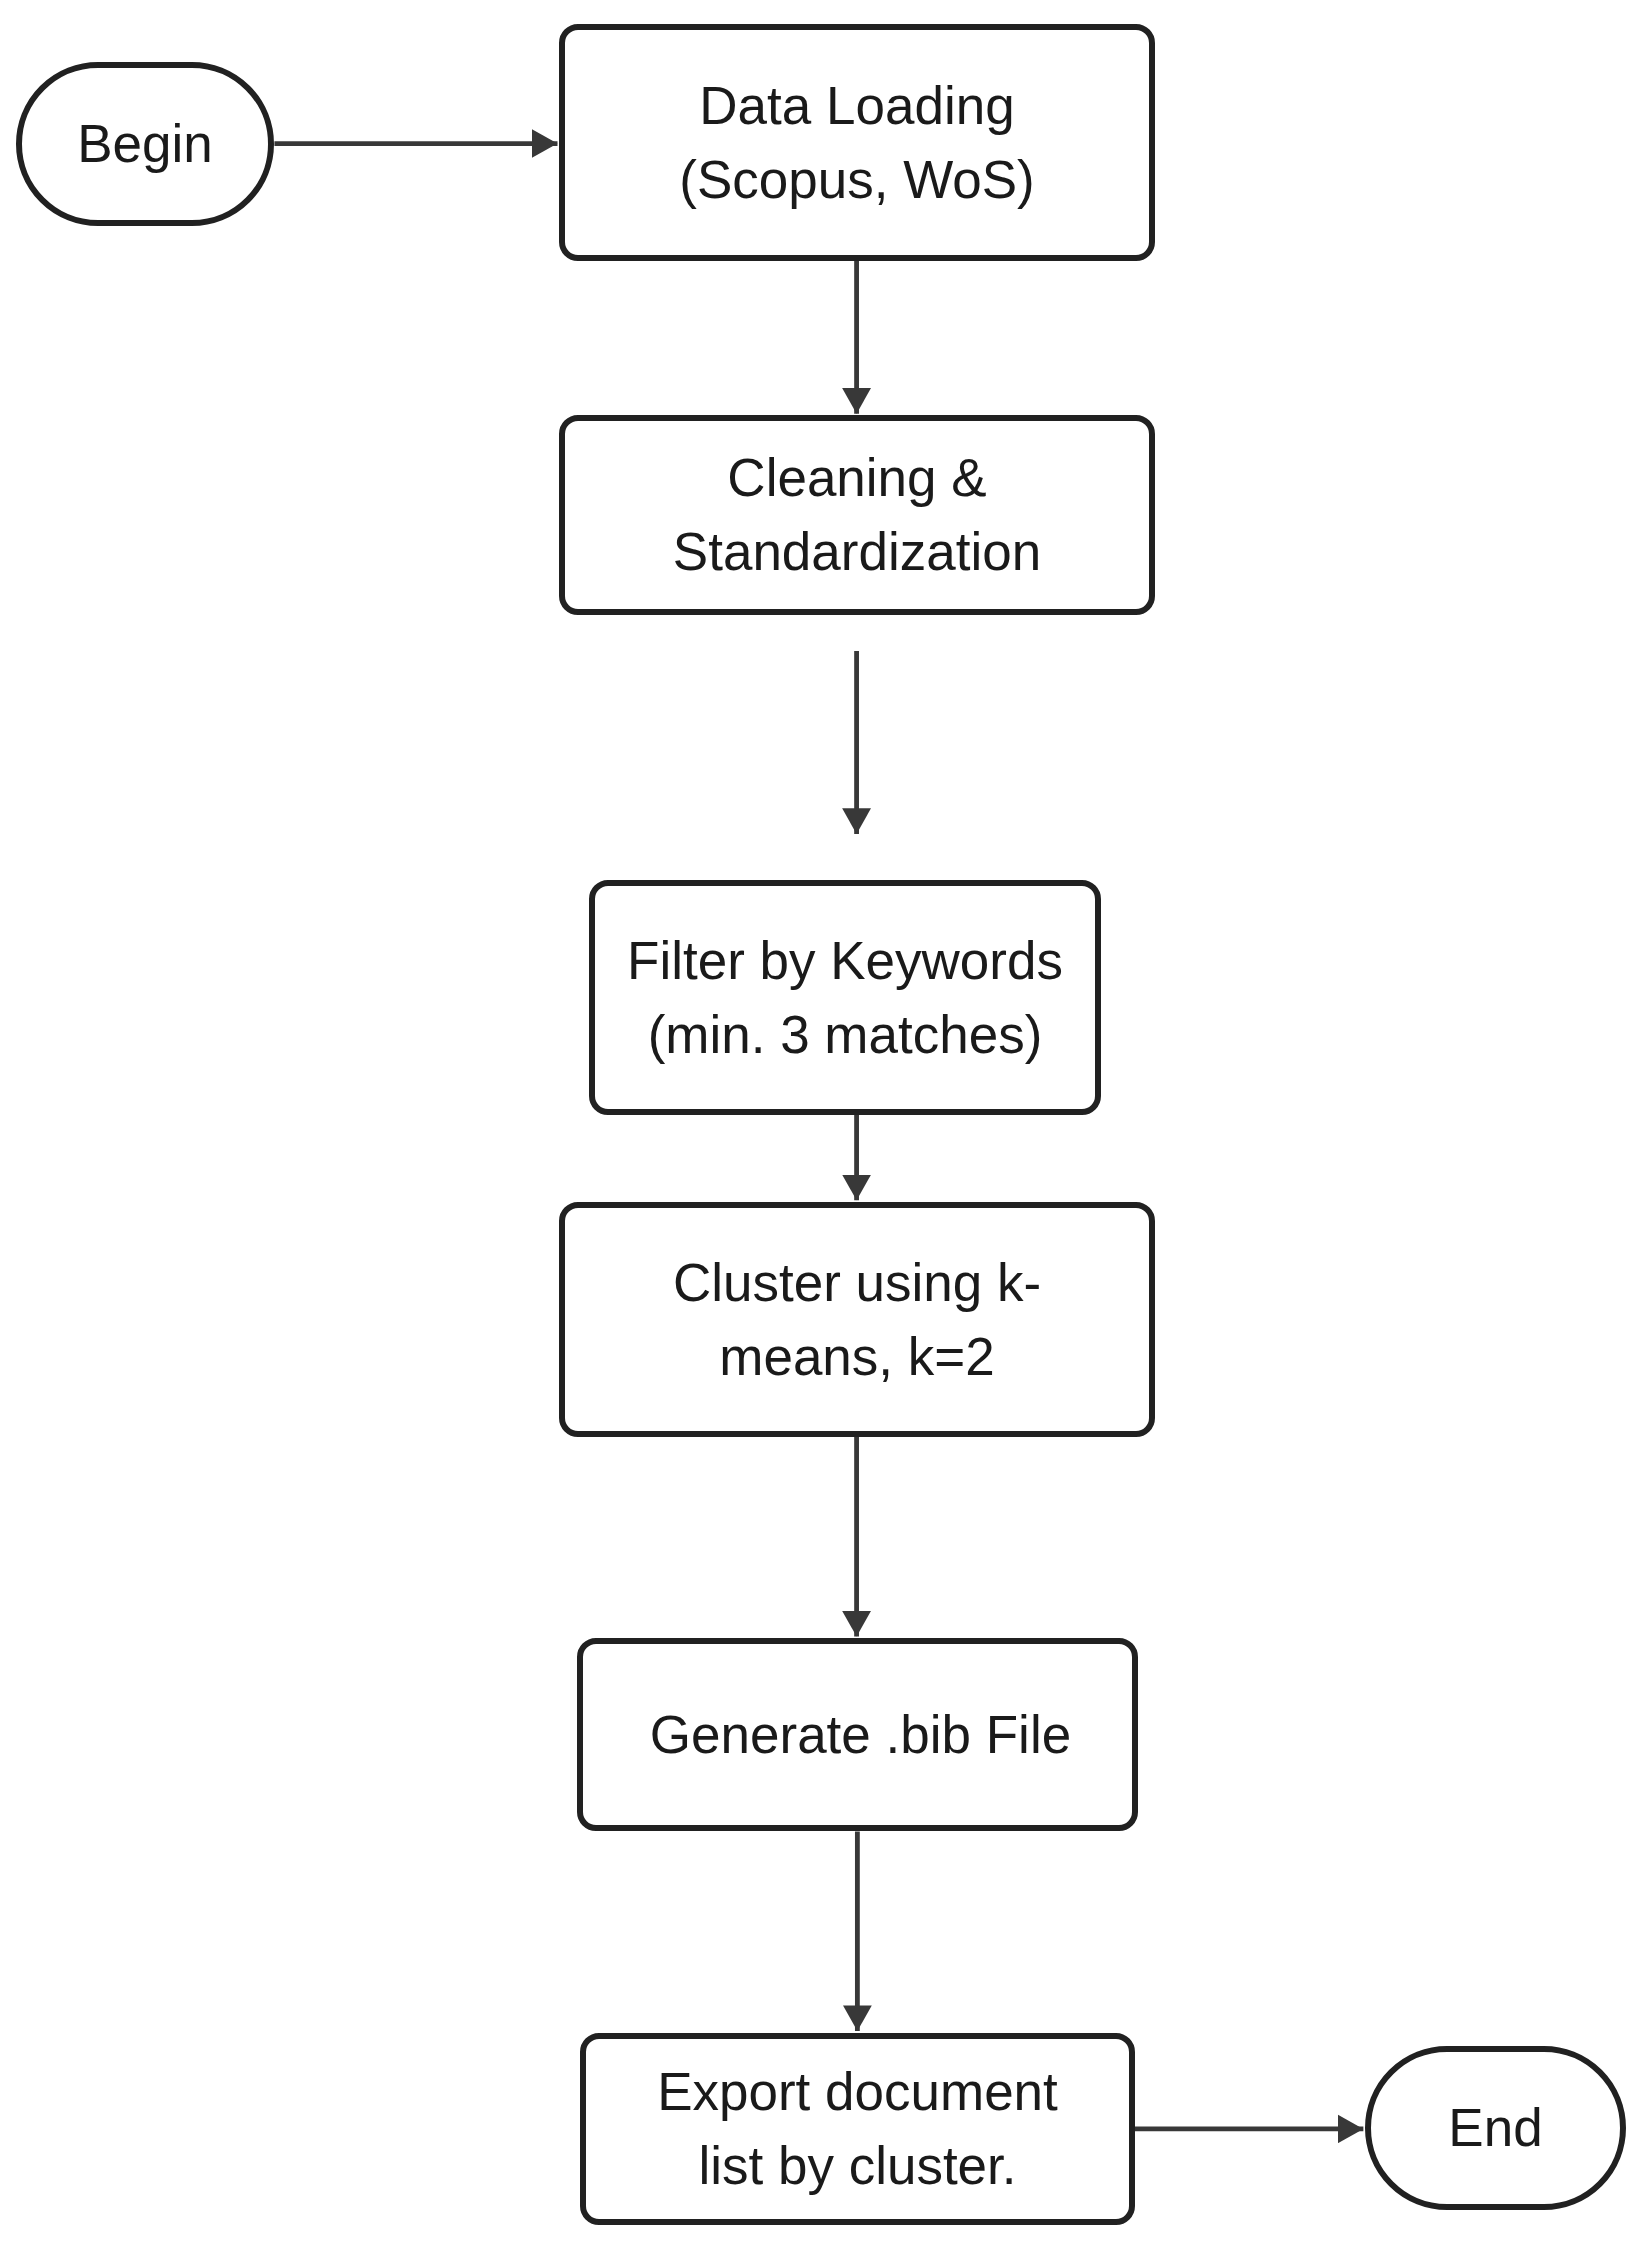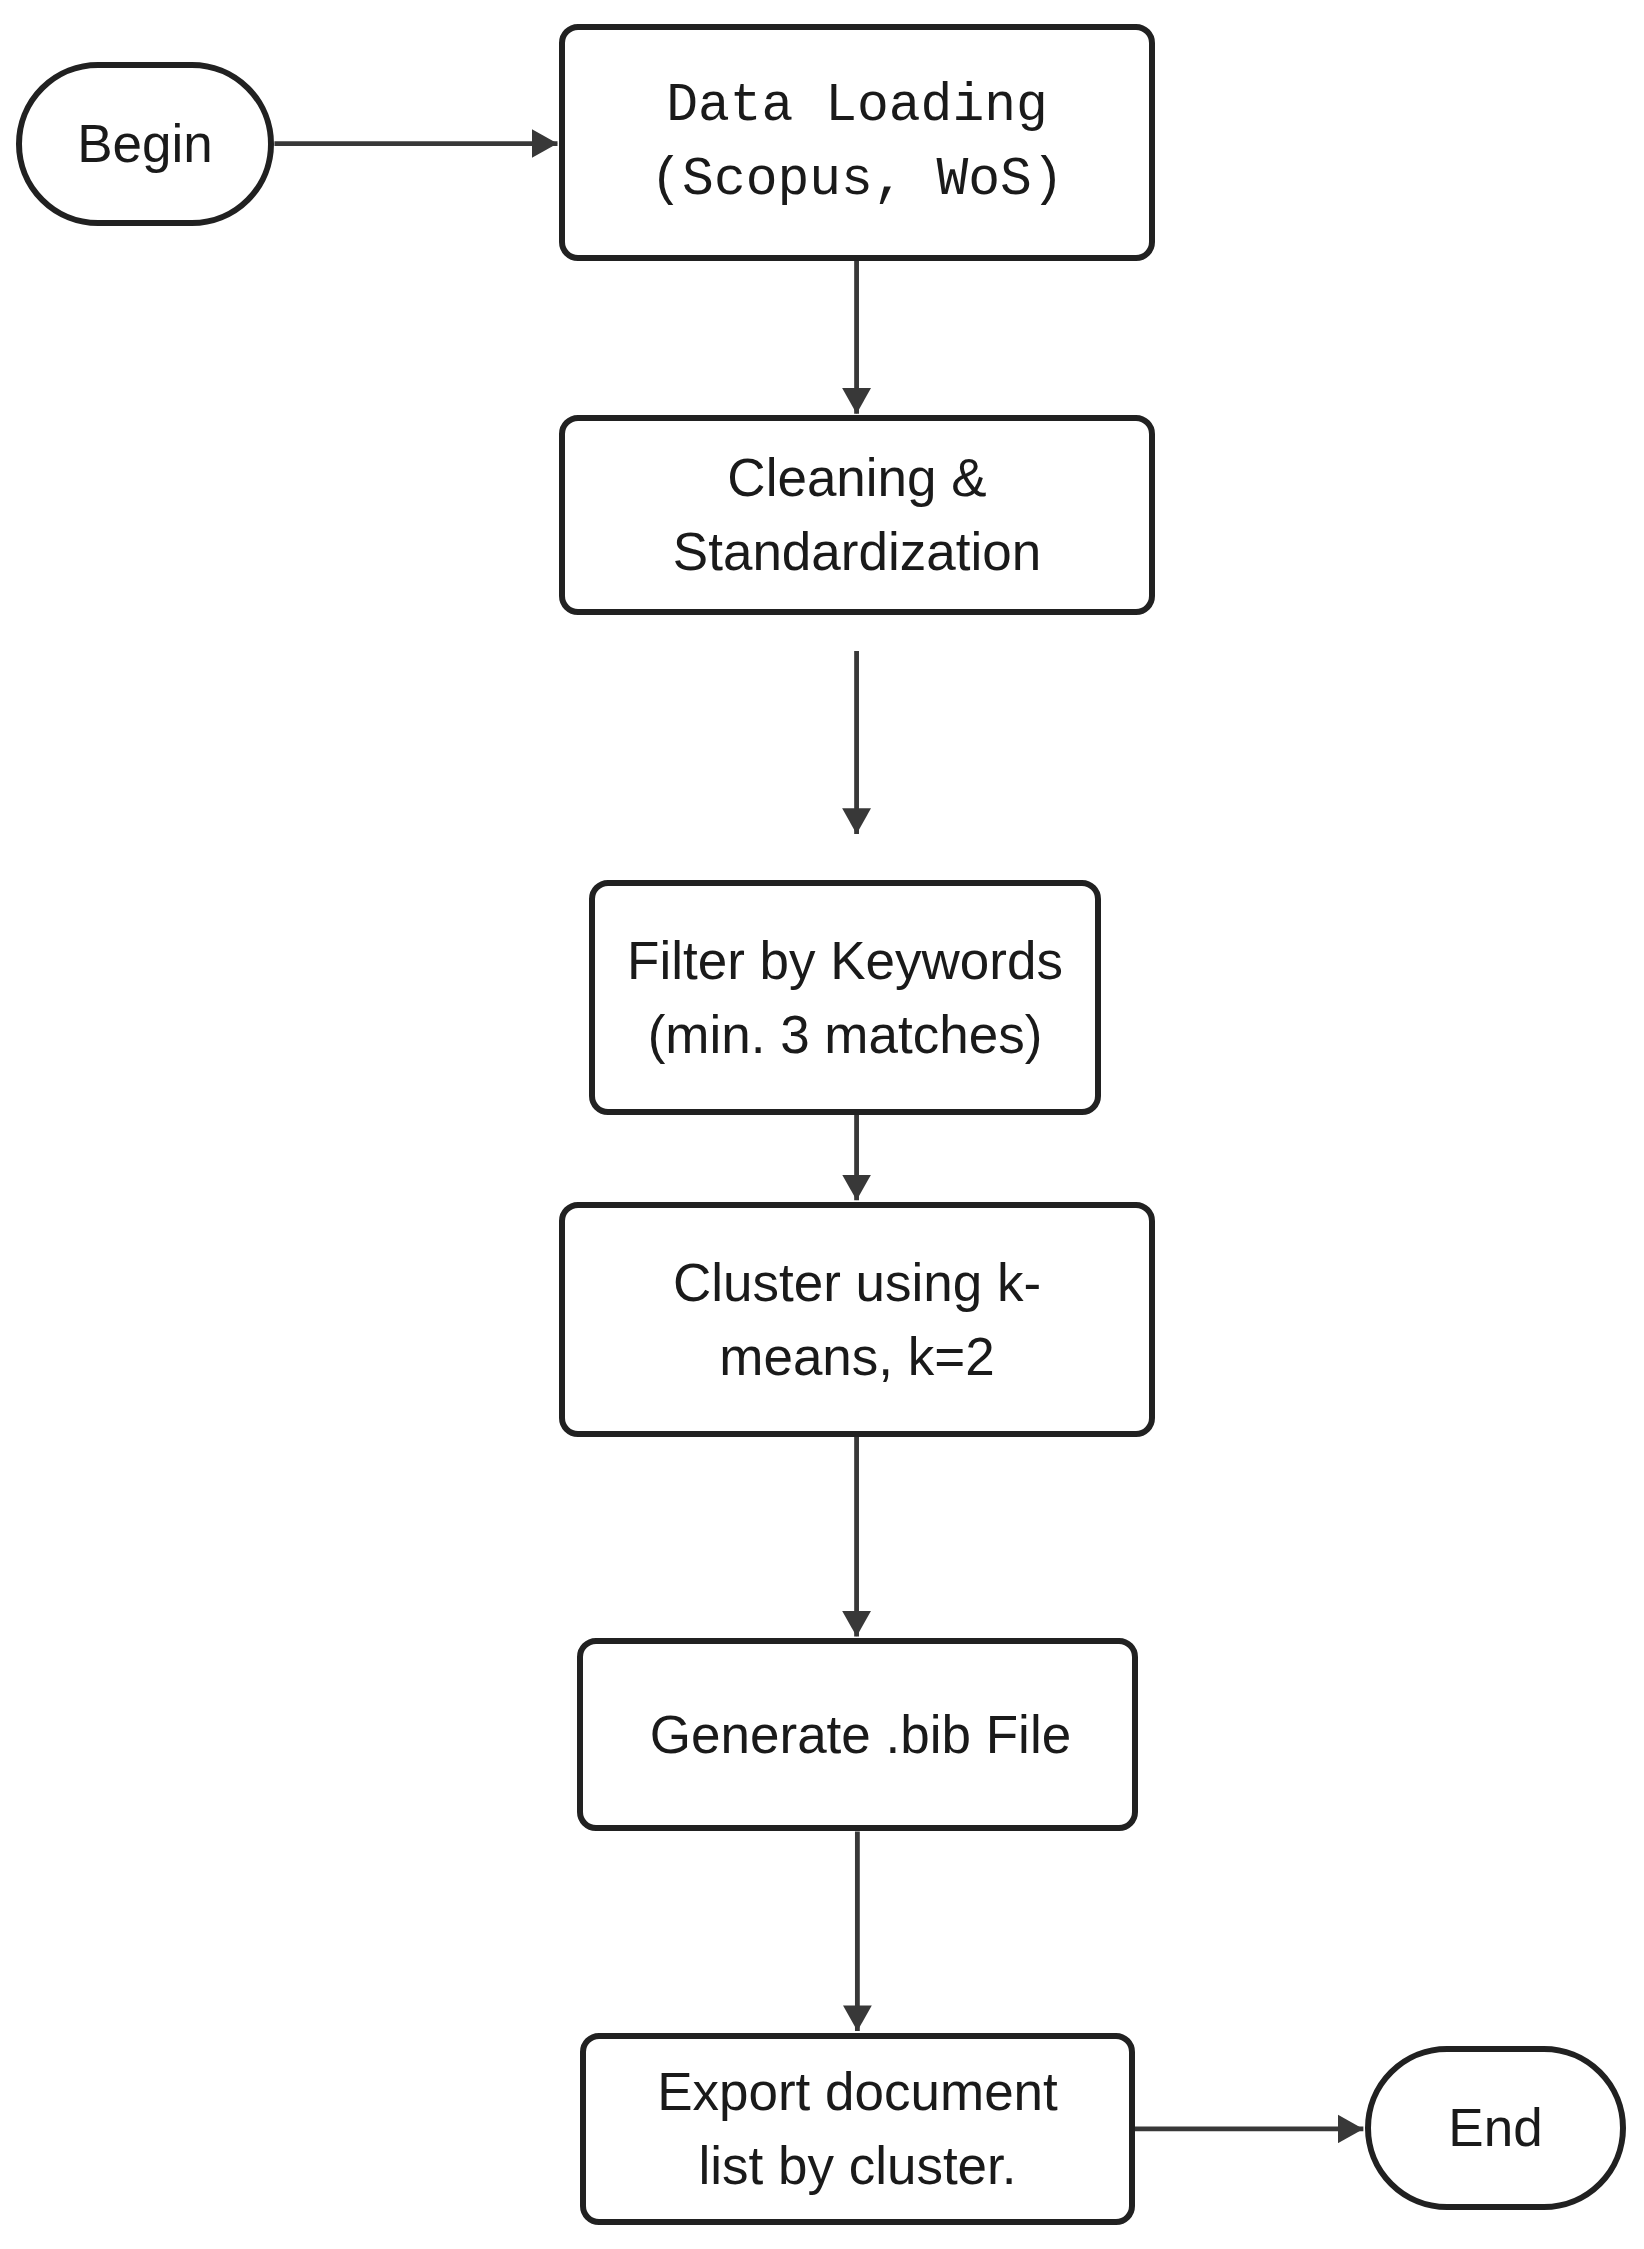--- a/index.html
+++ b/index.html
@@ -68,21 +68,21 @@
     <line x1="1068" y1="1335" x2="1068" y2="1497" marker-end="url(#arrowhead)"></line>
     <line x1="1068" y1="1792" x2="1068" y2="2041" marker-end="url(#arrowhead)"></line>
     <line x1="1069" y1="2284" x2="1069" y2="2533" marker-end="url(#arrowhead)"></line>
     <line x1="1415" y1="2655" x2="1700" y2="2655" marker-end="url(#arrowhead)"></line>
   </svg>
 
   <div class="node stadium" style="left:16px; top:62px; width:258px; height:164px;">
     <span class="label">Begin</span>
   </div>
 
-  <div class="node rect" style="left:559px; top:24px; width:596px; height:237px;font-family:Liberation Mono, monospace;">
+  <div class="node rect" style="left:559px; top:24px; width:596px; height:237px;">
     <span class="label">Data Loading
 (Scopus, WoS)</span>
   </div>
 
   <div class="node rect" style="left:559px; top:415px; width:596px; height:200px;">
     <span class="label">Cleaning &amp;
 Standardization</span>
   </div>
 
   <div class="node rect" style="left:589px; top:836px; width:512px; height:235px;margin-top:44px;">

